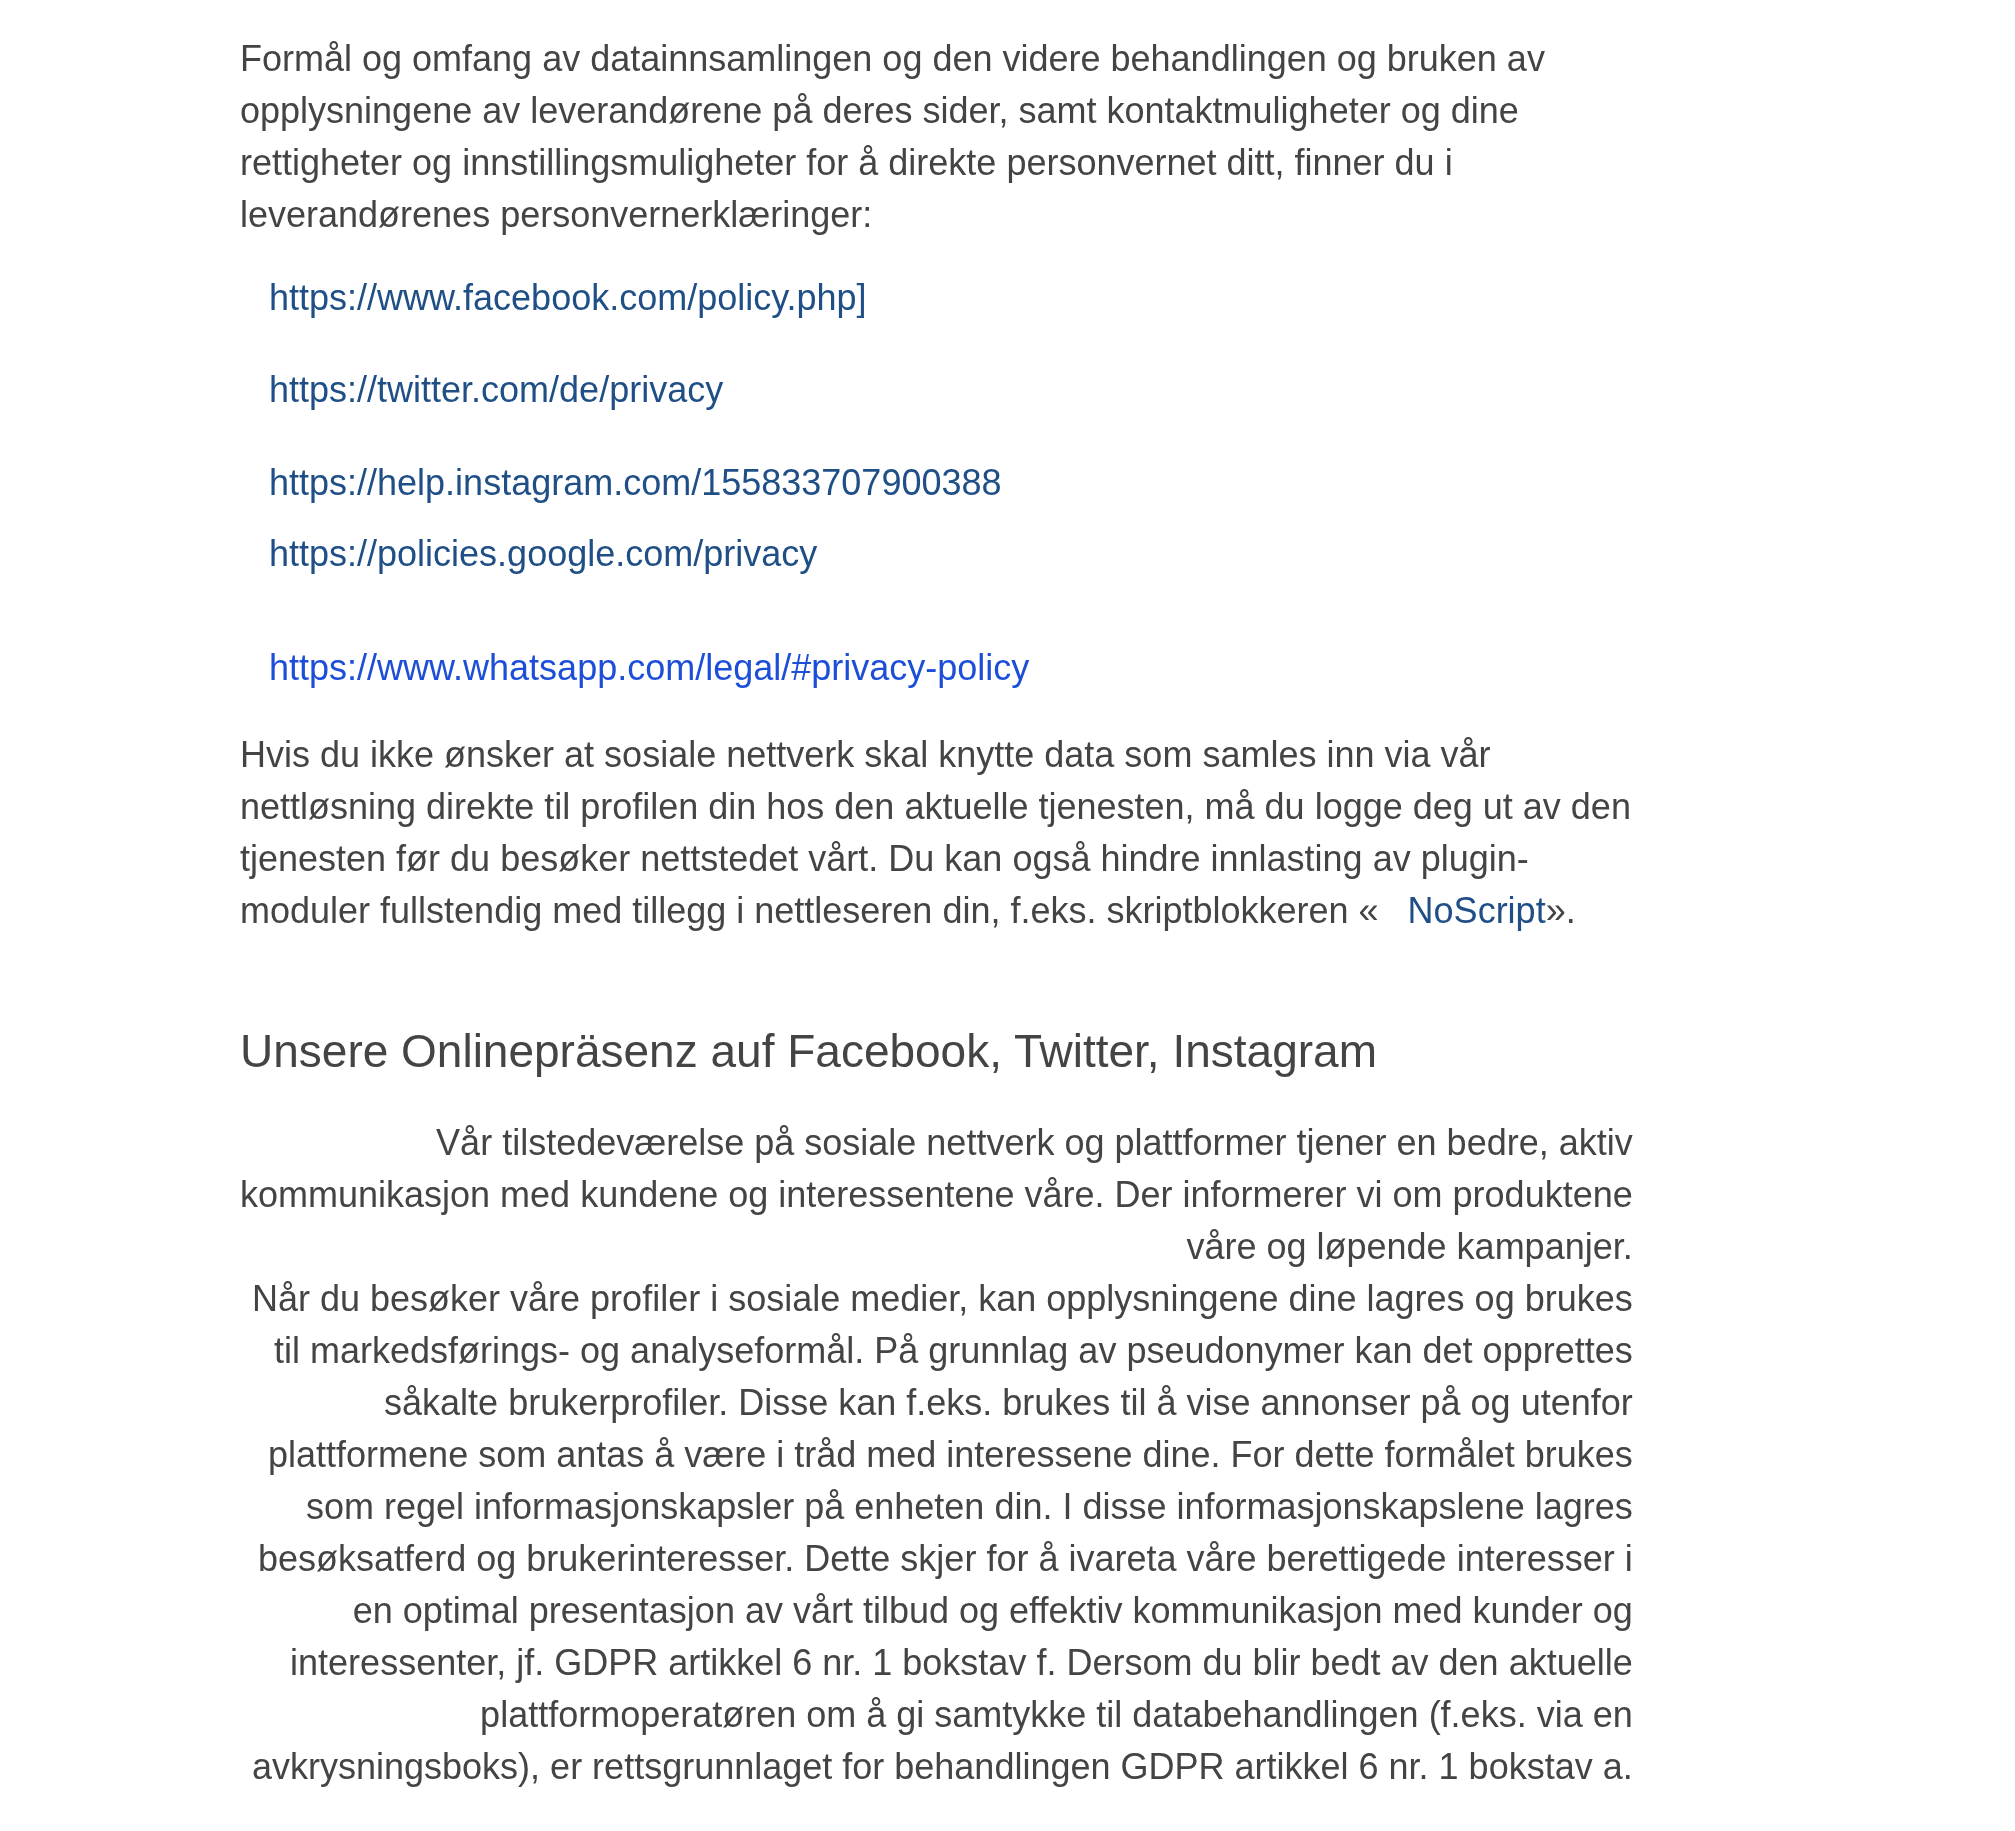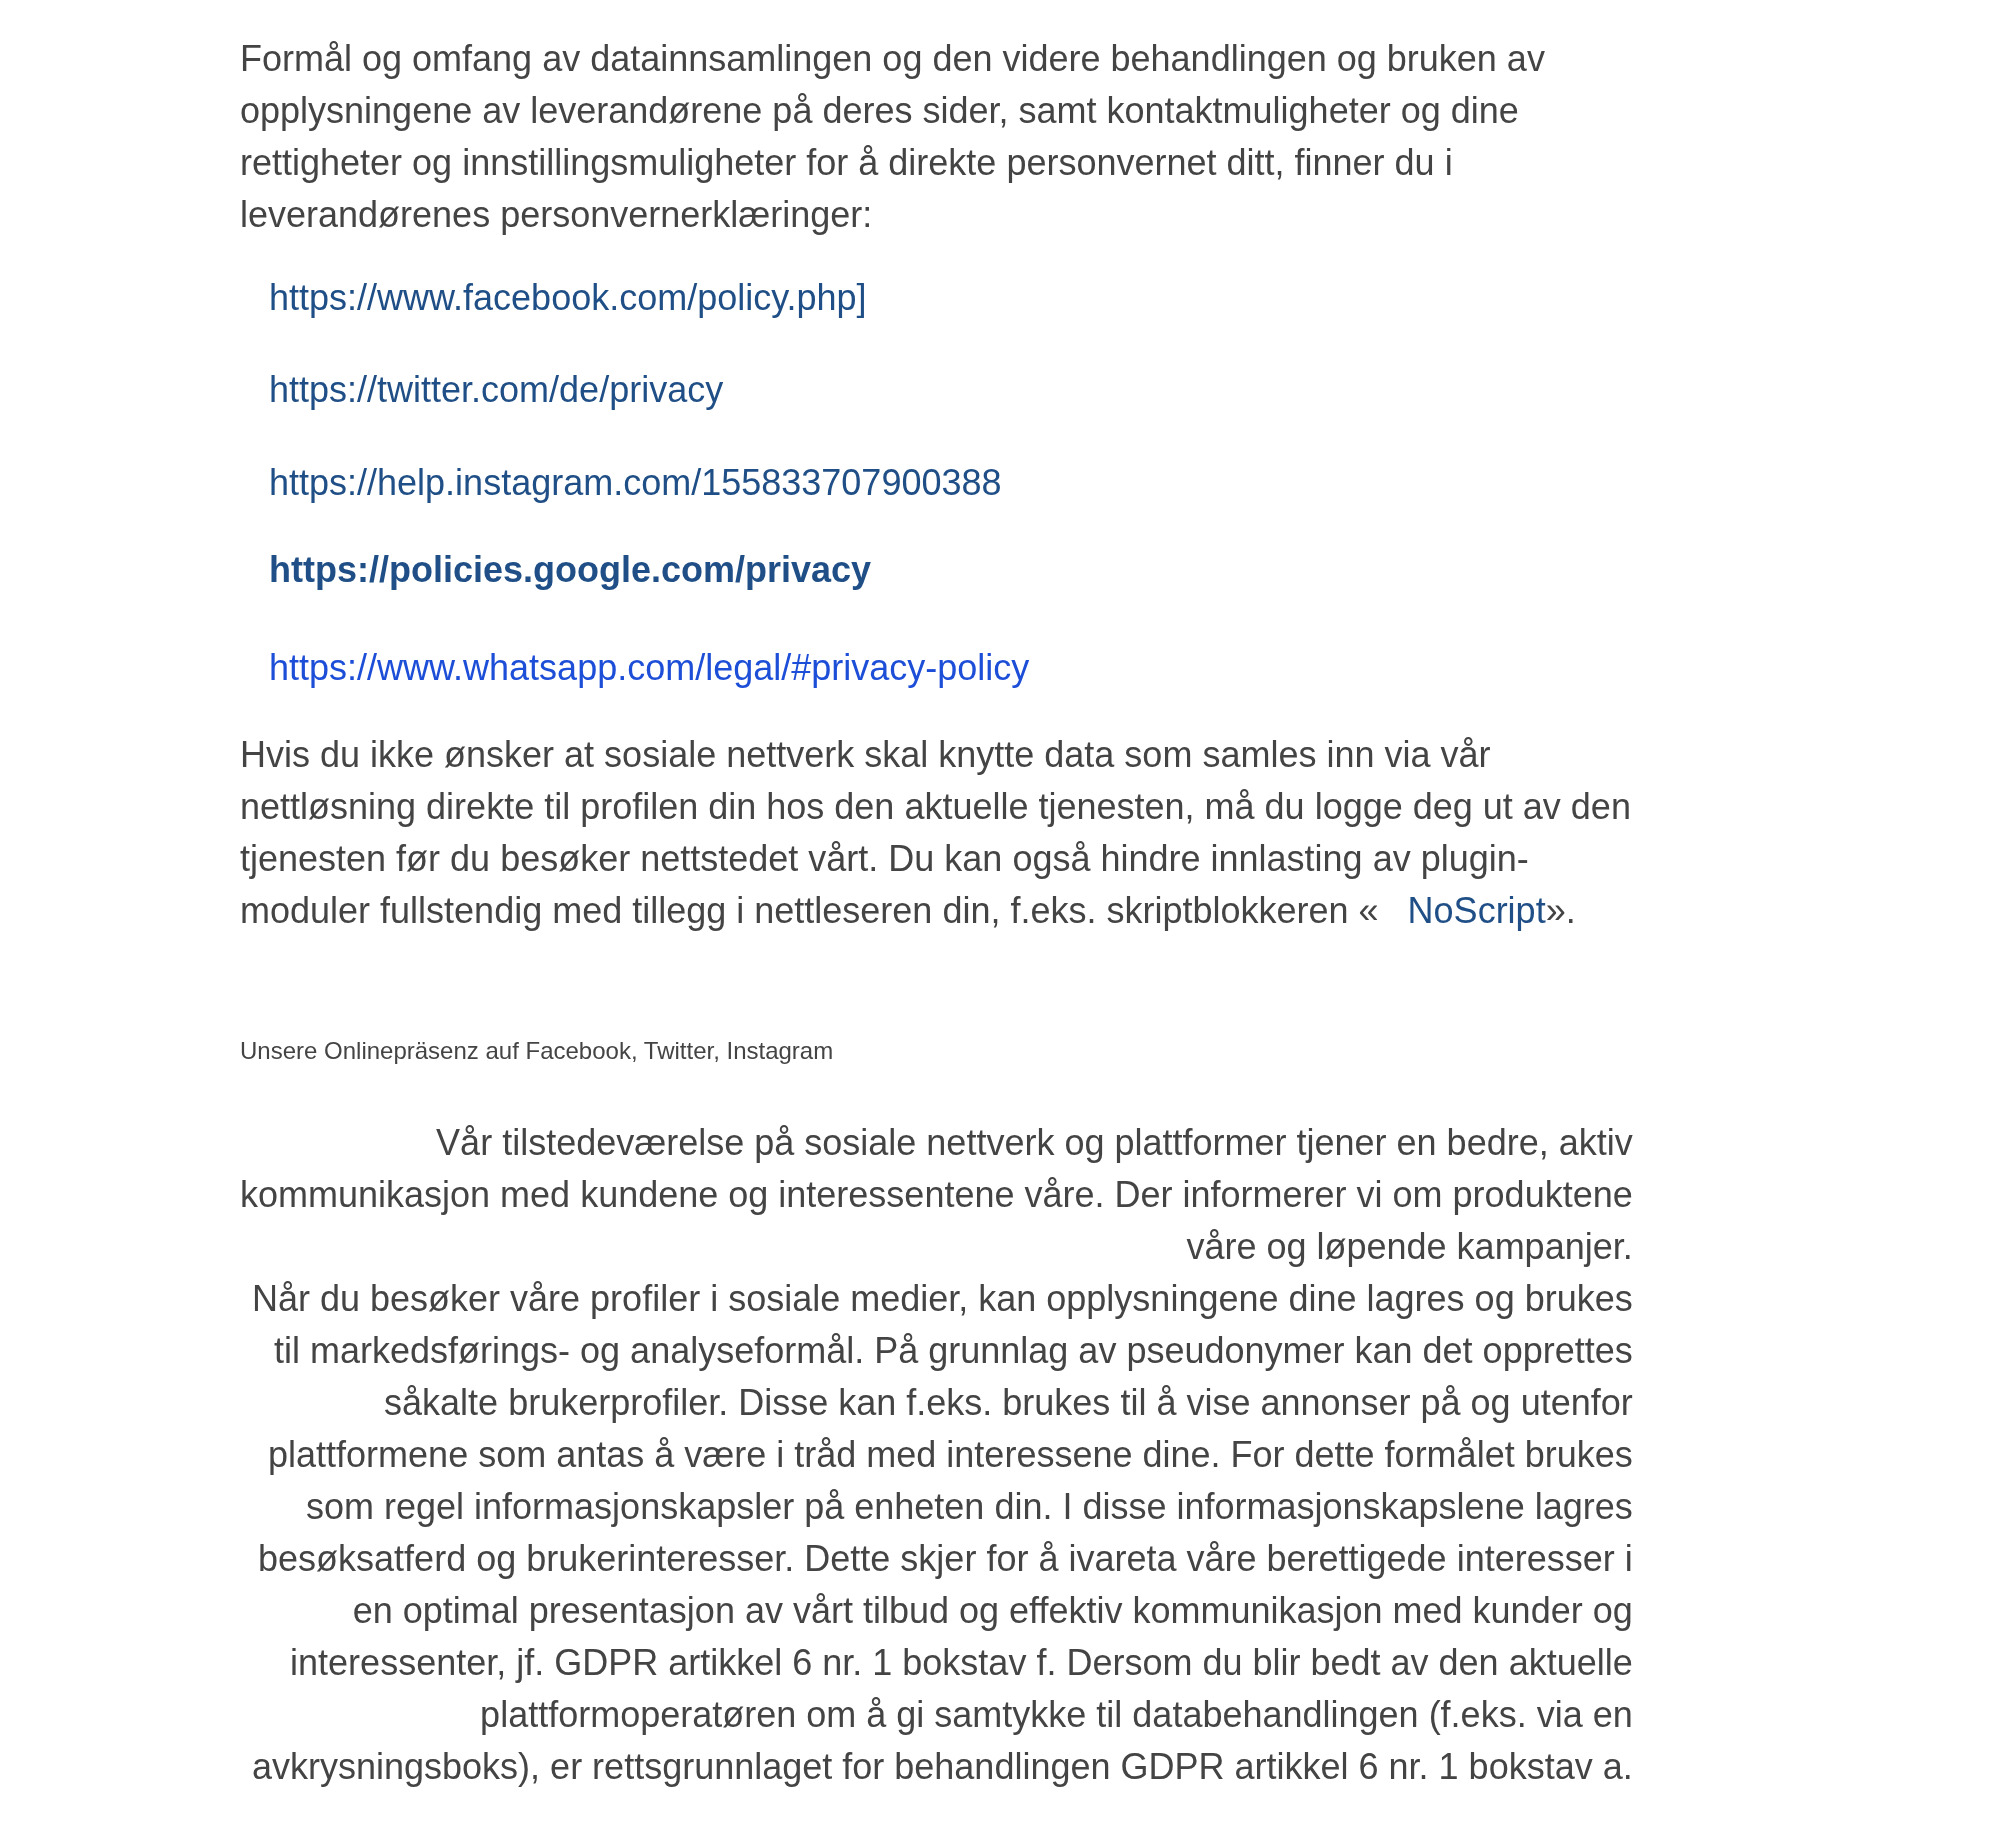--- a/index.html
+++ b/index.html
@@ -33,21 +33,21 @@
       display: block;
       height: 52px;
     }
     a.link {
       color: #1f4f86;
       text-decoration: none;
       margin-left: 29px;
     }
     .section-heading {
       font-weight: normal;
-      font-size: 24px;
+      font-size: 46px;
       margin: 0;
     }
   </style>
 </head>
 <body style="color: rgb(68, 68, 68); background: rgb(255, 255, 255);">
 
 <div class="content">
 
   <p class="block" style="top:33px;">
     <span class="line">Formål og omfang av datainnsamlingen og den videre behandlingen og bruken av</span>
@@ -59,21 +59,21 @@
   <div>
     <p class="block" style="top:272px;">
       <a class="link line" href="#" style="color: rgb(31, 79, 134);">https://www.facebook.com/policy.php]</a>
     </p>
     <p class="block" style="top:364px;">
       <a class="link line" href="#" style="color: rgb(31, 79, 134);">https://twitter.com/de/privacy</a>
     </p>
     <p class="block" style="top:457px;">
       <a class="link line" href="#" style="color: rgb(31, 79, 134);">https://help.instagram.com/155833707900388</a>
     </p>
-    <p class="block" style="top:544px;font-weight:bold;">
+    <p class="block" style="top:528px;">
       <a class="link line" href="#" style="color: rgb(31, 79, 134);">https://policies.google.com/privacy</a>
     </p>
     <p class="block" style="top:642px;">
       <a class="link line" href="#" style="color: #1d4ed8;">https://www.whatsapp.com/legal/#privacy-policy</a>
     </p>
   </div>
 
   <p class="block" style="top:729px;">
     <span class="line">Hvis du ikke ønsker at sosiale nettverk skal knytte data som samles inn via vår</span>
     <span class="line">nettløsning direkte til profilen din hos den aktuelle tjenesten, må du logge deg ut av den</span>

